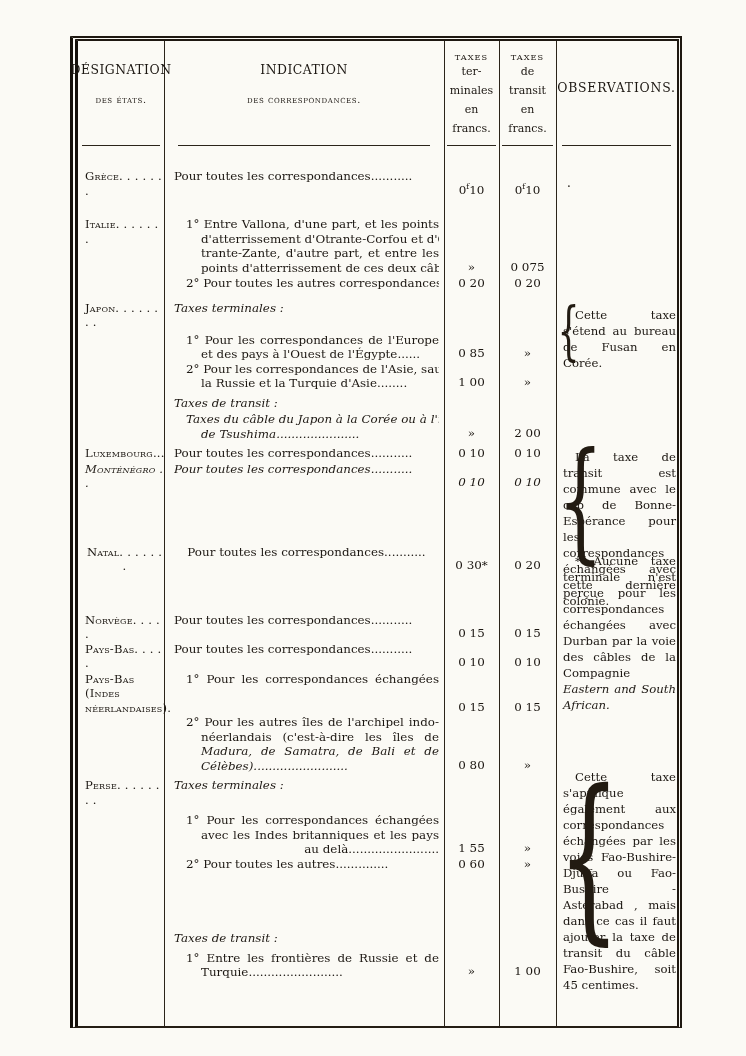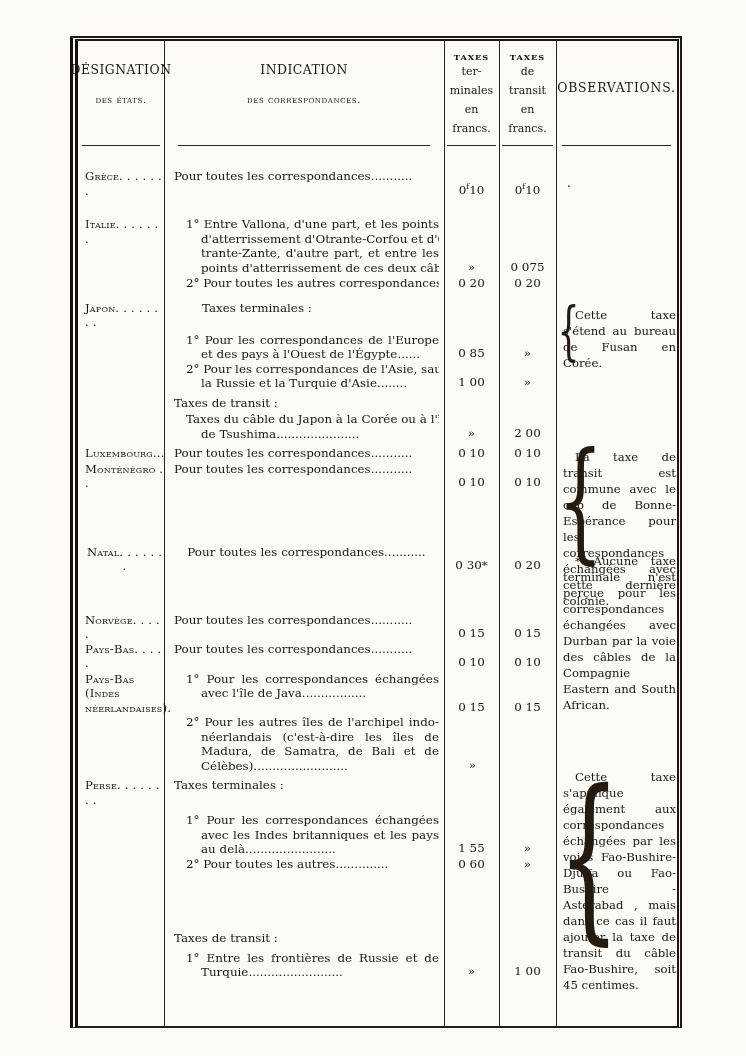--- a/index.html
+++ b/index.html
@@ -21,35 +21,35 @@
   .vline{position:absolute; top:0; bottom:0; width:1px; background:#2b241a;}
   .vl1{left:86px;} .vl2{left:366px;} .vl3{left:421px;} .vl4{left:478px;}
 
   
   .header{position:relative; display:flex; height:108px;}
   .hc{position:relative; box-sizing:border-box; display:flex; flex-direction:column; align-items:center;}
   .hc::after{content:""; position:absolute; left:5%; right:5%; bottom:3px; border-top:1.2px solid #2b241a;}
   .hc1{width:86px;} .hc2{width:280px;text-align:right;} .hc3{width:55px;} .hc4{width:57px;} .hc5{flex:1;}
   .ht{font-size:12.4px; letter-spacing:.5px; margin-top:21px;}
   .hs{font-variant:small-caps; font-size:9.6px; letter-spacing:.6px; margin-top:17px; white-space:nowrap;}
-  .htx{font-size:8.2px; font-weight:bold; letter-spacing:1px; margin-top:11px;}
+  .htx{font-size:8.2px; font-weight:normal; letter-spacing:1px; margin-top:11px;}
   .hl{font-size:11px; line-height:19px;}
   .hobs{font-size:12.4px; letter-spacing:.8px; margin-top:39px;}
 
   
   .tbody{position:relative; padding-top:20px; height:864px; overflow:hidden;}
   .row{display:flex;}
   .c{box-sizing:border-box;}
   .c1{width:86px; padding-left:7px;}
   .c2{width:280px; padding:0 5px 0 10px;}
   .c3{width:55px;} .c4{width:57px;}
   .des{font-variant:small-caps; font-size:11.6px; letter-spacing:.2px;
        line-height:14.5px; white-space:pre-line;}
   .ln{font-size:11.9px; line-height:14.5px; white-space:nowrap; overflow:hidden;}
-  .it{}
+  .it{font-style:italic;}
   .j{text-align-last:justify; text-justify:inter-word;}
   .val{display:flex; align-items:flex-end; justify-content:center; padding-bottom:1px;}
   .val span{font-size:11.9px; line-height:14.5px; white-space:nowrap;}
   .fsup{font-size:8px; vertical-align:super; line-height:0;}
 
   
   .obslayer{position:absolute; left:0; top:0; width:746px; height:1056px; pointer-events:none;}
   .note{position:absolute; left:563px; width:113px;
         font-size:11.7px; line-height:16px; text-align:justify; text-indent:12px;}
   .note-dot{position:absolute; font-size:12px;}
@@ -131,21 +131,21 @@
           <div class="c c2">
             <div class="ln" style="padding-left: 12px;">2° Pour toutes les autres correspondances...</div>
           </div>
           <div class="c c3 val">
             <span>0 20</span>
           </div>
           <div class="c c4 val">
             <span>0 20</span>
           </div>
         </div>
-        <div class="row" style="margin-top: 9px; gap: 28px;">
+        <div class="row" style="margin-top: 9px;">
           <div class="c c1">
             <div class="des">Japon. . . . . . . .</div>
           </div>
           <div class="c c2">
             <div class="ln it" style="padding-left: 0px;">Taxes terminales :</div>
           </div>
           <div class="c c3 val"></div>
           <div class="c c4 val"></div>
         </div>
         <div class="row" style="margin-top: 3px;">
@@ -202,21 +202,21 @@
           <div class="c c2">
             <div class="ln" style="padding-left: 0px;">Pour toutes les correspondances...........</div>
           </div>
           <div class="c c3 val">
             <span>0 10</span>
           </div>
           <div class="c c4 val">
             <span>0 10</span>
           </div>
         </div>
-        <div class="row" style="margin-top: 0px;">
+        <div class="row" style="margin-top: 0px; font-style: italic;">
           <div class="c c1">
             <div class="des">Monténégro . .</div>
           </div>
           <div class="c c2">
             <div class="ln" style="padding-left: 0px;">Pour toutes les correspondances...........</div>
           </div>
           <div class="c c3 val">
             <span>0 10</span>
           </div>
           <div class="c c4 val">
@@ -265,57 +265,59 @@
             <span>0 10</span>
           </div>
         </div>
         <div class="row" style="margin-top: 1px;">
           <div class="c c1">
             <div class="des">Pays-Bas (Indes
 néerlandaises).</div>
           </div>
           <div class="c c2">
             <div class="ln j" style="padding-left: 12px;">1° Pour les correspondances échangées</div>
-            <div class="ln" style="padding-left: 27px;">avec l'île de Java.................</div>
           </div>
           <div class="c c3 val">
             <span>0 15</span>
           </div>
           <div class="c c4 val">
             <span>0 15</span>
           </div>
         </div>
         <div class="row" style="margin-top: 0px;">
           <div class="c c1"></div>
           <div class="c c2">
             <div class="ln j" style="padding-left: 12px;">2° Pour les autres îles de l'archipel indo-</div>
             <div class="ln j" style="padding-left: 27px;">néerlandais (c'est-à-dire les îles de</div>
             <div class="ln it j" style="padding-left: 27px;">Madura, de Samatra, de Bali et de</div>
             <div class="ln it" style="padding-left: 27px;">Célèbes).........................</div>
           </div>
+          <div class="c c3 val">
+            <span>0 80</span>
+          </div>
           <div class="c c4 val">
             <span>»</span>
           </div>
         </div>
         <div class="row" style="margin-top: 5px;">
           <div class="c c1">
             <div class="des">Perse. . . . . . . .</div>
           </div>
           <div class="c c2">
             <div class="ln it" style="padding-left: 0px;">Taxes terminales :</div>
           </div>
           <div class="c c3 val"></div>
           <div class="c c4 val"></div>
         </div>
         <div class="row" style="margin-top: 6px;">
           <div class="c c1"></div>
           <div class="c c2">
             <div class="ln j" style="padding-left: 12px;">1° Pour les correspondances échangées</div>
             <div class="ln j" style="padding-left: 27px;">avec les Indes britanniques et les pays</div>
-            <div class="ln" style="padding-left: 27px;">au delà........................</div>
+            <div class="ln" style="padding-left: 27px; text-align: right;">au delà........................</div>
           </div>
           <div class="c c3 val">
             <span>1 55</span>
           </div>
           <div class="c c4 val">
             <span>»</span>
           </div>
         </div>
         <div class="row" style="margin-top: 0px;">
           <div class="c c1"></div>

